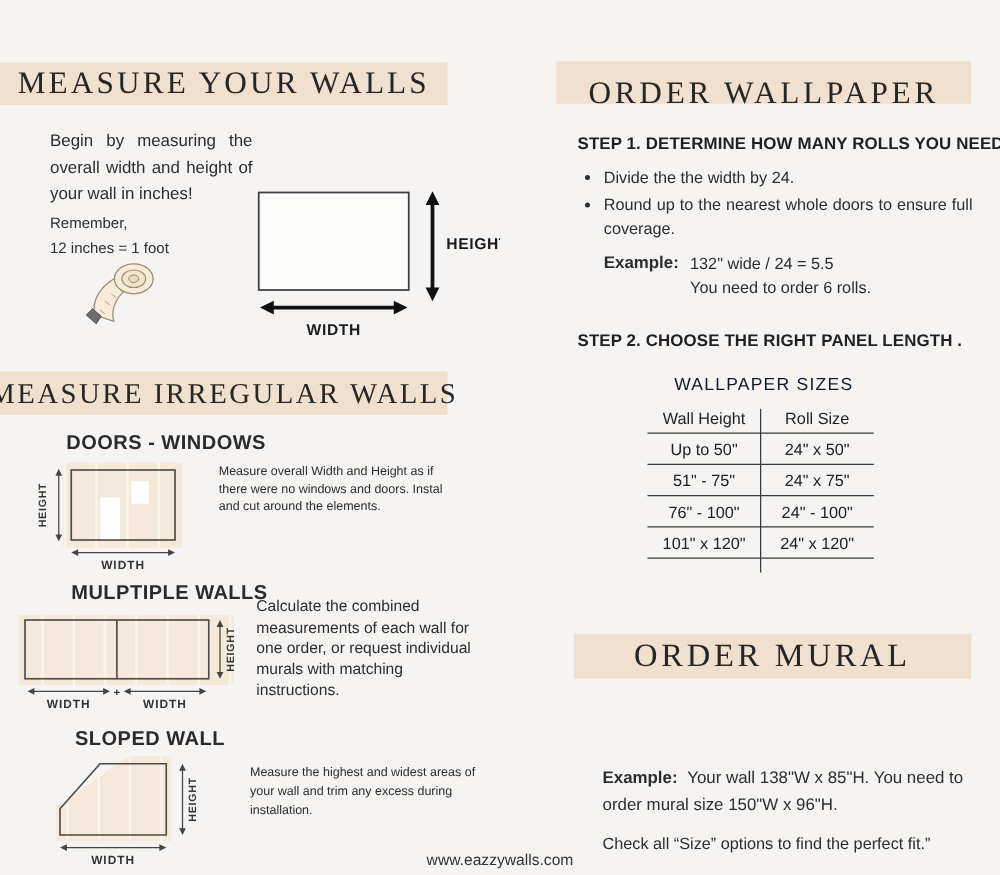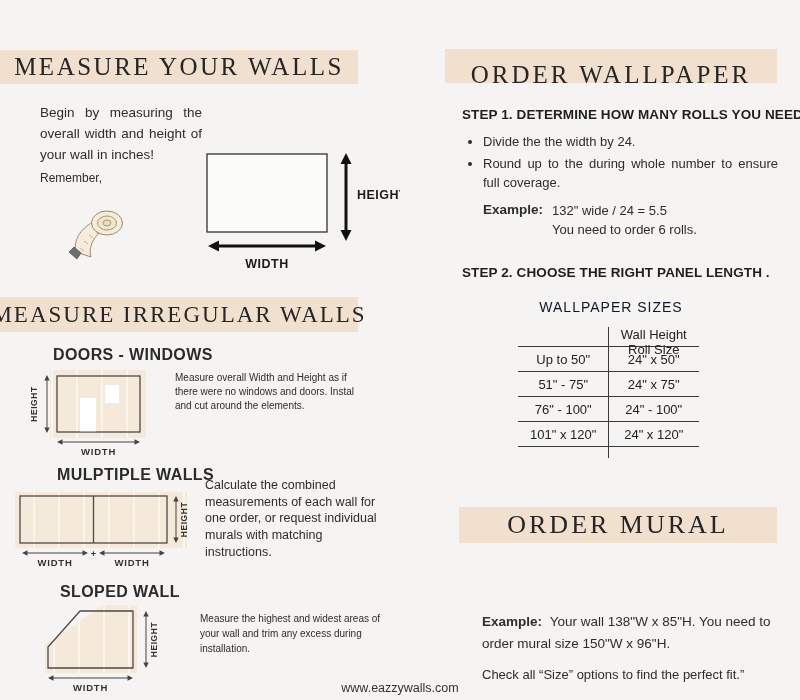--- a/index.html
+++ b/index.html
@@ -20,21 +20,21 @@
   .sub-label { font-size:16px; font-weight:700; letter-spacing:.4px; color:#2b2b2b; white-space:nowrap; }
   .step-heading { font-size:13.5px; font-weight:800; letter-spacing:.1px; color:#1f1f1f; white-space:nowrap; }
   ul.bullets { list-style:disc; padding-left:17px; }
   ul.bullets li { font-size:13px; line-height:1.45; text-align:justify; margin-bottom:3px; }
   .example-row { display:flex; align-items:flex-start; }
   .example-label { font-size:13.5px; font-weight:800; margin-right:9px; white-space:nowrap; }
   .example-lines { font-size:13px; line-height:1.45; }
   .table-title { text-align:center; font-size:14px; letter-spacing:1px; color:#0f172a; }
   .sizes-table { font-size:13px; color:#222; }
   .t-row { position:relative; display:flex; align-items:center; border-bottom:1.4px solid #3a3a3a; height:25px; }
-  .t-head { height:20px; border-bottom:1.4px solid #3a3a3a; display:flex; align-items:flex-end;flex-direction:column; }
+  .t-head { height:20px; border-bottom:1.4px solid #3a3a3a; display:flex; align-items:flex-start; }
   .t-cell { width:50%; text-align:center; white-space:nowrap; }
   .t-divider { position:absolute; left:90px; top:0; width:1.4px; height:131px; background:#3a3a3a; }
   .mural-text { font-size:13.5px; line-height:1.6; }
   .mural-example b { font-weight:800; }
   .nowrap { white-space:nowrap; }
   .footer { position:absolute; left:0; top:681px; width:800px; text-align:center; font-size:12.5px; color:#333; }
   svg text { font-family:"Liberation Sans", sans-serif; }
 </style>
 </head>
 <body>
@@ -42,20 +42,21 @@
 <div class="canvas">
 
   <div class="abs bar" style="left:0; top:50px; width:358px; height:34px;">
     <div class="bar-title">MEASURE YOUR WALLS</div>
   </div>
 
   <div class="abs body-text justify" style="left:40px; top:103px; width:162px; font-size:13.5px; line-height:1.55;">Begin by measuring the overall width and height of your wall in inches!</div>
 
   <div class="abs body-text" style="left:40px; top:168px; font-size:12px; line-height:1.7;">
     <div>Remember,</div>
+    <div>12 inches = 1 foot</div>
   </div>
 
   <svg class="abs" style="left:66px; top:207px;" width="72" height="56" viewBox="0 0 72 56">
     <path d="M27,15 C14,22 7,34 10,45 L25,50 C22,40 28,27 41,21 Z" fill="#f6ecd9" stroke="#9a8a72" stroke-width="1"></path>
     <line x1="14" y1="41" x2="18" y2="44" stroke="#b2a283" stroke-width="0.8"></line>
     <line x1="18" y1="34" x2="22" y2="37" stroke="#b2a283" stroke-width="0.8"></line>
     <line x1="23" y1="28" x2="27" y2="31" stroke="#b2a283" stroke-width="0.8"></line>
     <line x1="29" y1="23" x2="32" y2="27" stroke="#b2a283" stroke-width="0.8"></line>
     <polygon points="8,40 15,46 11,52 3,45" fill="#6d6d6d" stroke="#555" stroke-width="0.8"></polygon>
     <ellipse cx="41" cy="16" rx="15.5" ry="12" fill="#f6ecd9" stroke="#9a8a72" stroke-width="1"></ellipse>
@@ -175,21 +176,21 @@
   <div class="abs body-text" style="left:200px; top:611px; width:196px; line-height:1.5;">Measure the highest and widest areas of your wall and trim any excess during installation.</div>
 
   <div class="abs bar" style="left:445px; top:49px; width:332px; height:34px;">
     <div class="bar-title" style="letter-spacing:3px;margin-top:18px;">ORDER WALLPAPER</div>
   </div>
 
   <div class="abs step-heading" style="left:462px; top:107px;">STEP 1. DETERMINE HOW MANY ROLLS YOU NEED:</div>
 
   <ul class="abs bullets" style="left:466px; top:133px; width:312px;">
     <li>Divide the the width by 24.</li>
-    <li>Round up to the during whole number to ensure full coverage.</li>
+    <li>Round up to the nearest whole doors to ensure full coverage.</li>
   </ul>
 
   <div class="abs example-row" style="left:483px; top:202px;">
     <div class="example-label">Example:</div>
     <div class="example-lines">
       <div>132" wide / 24 = 5.5</div>
       <div>You need to order 6 rolls.</div>
     </div>
   </div>
 

